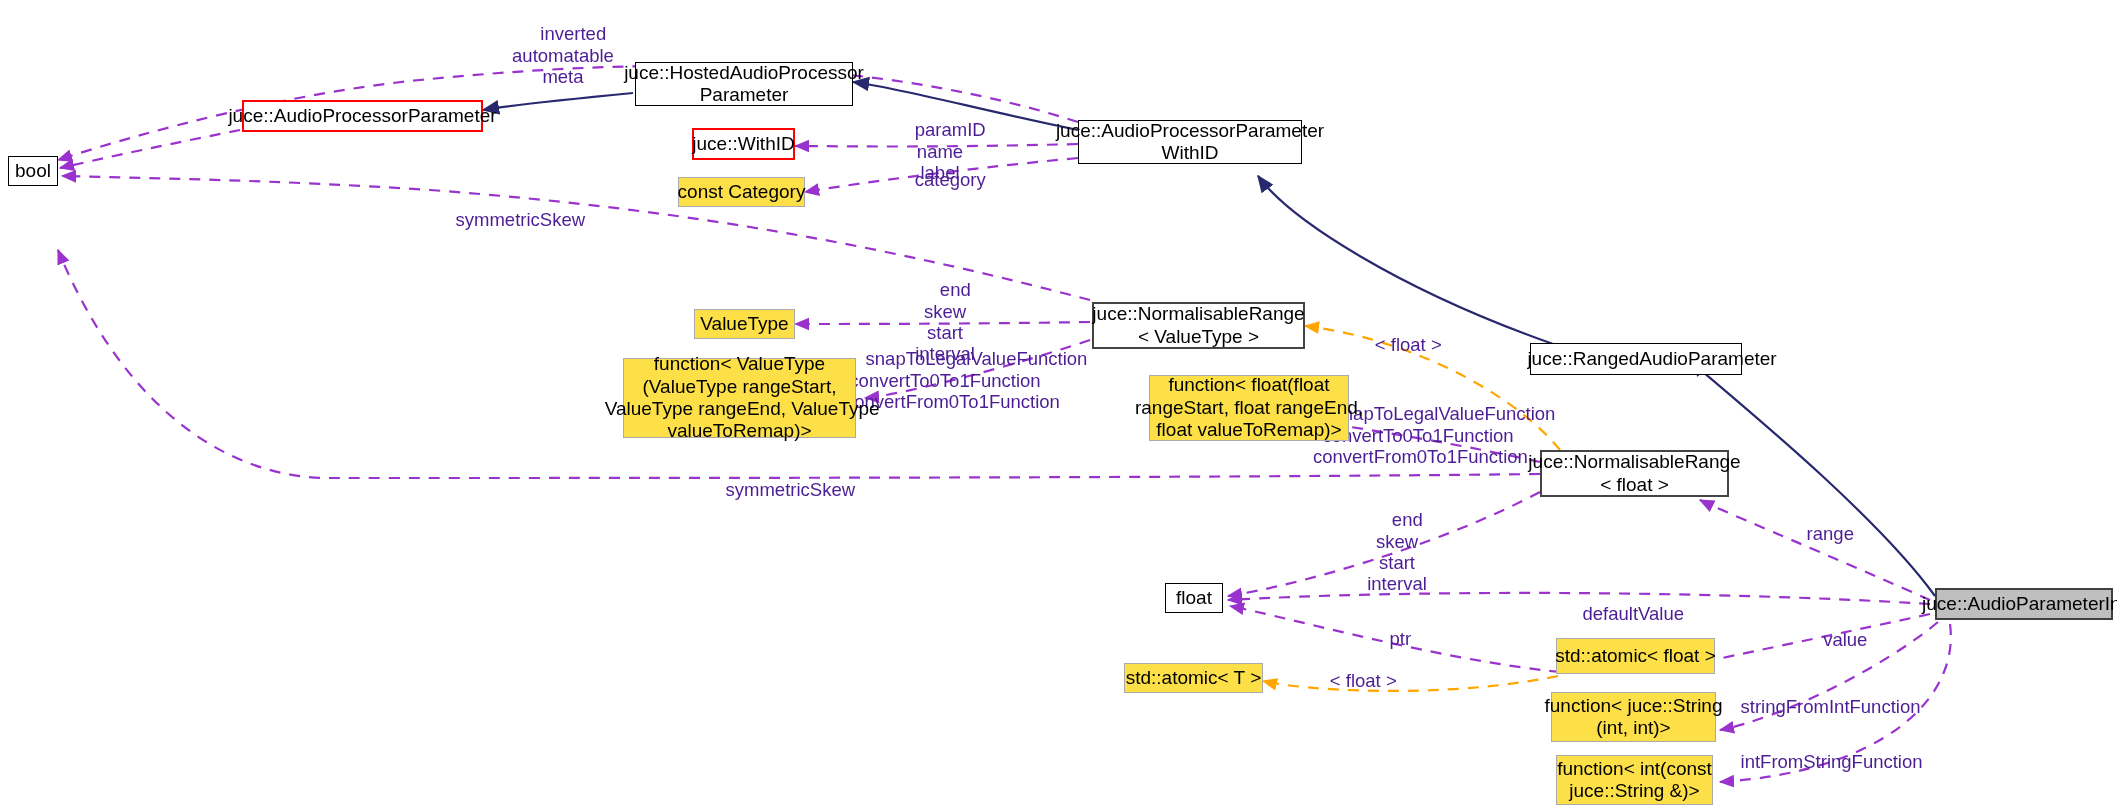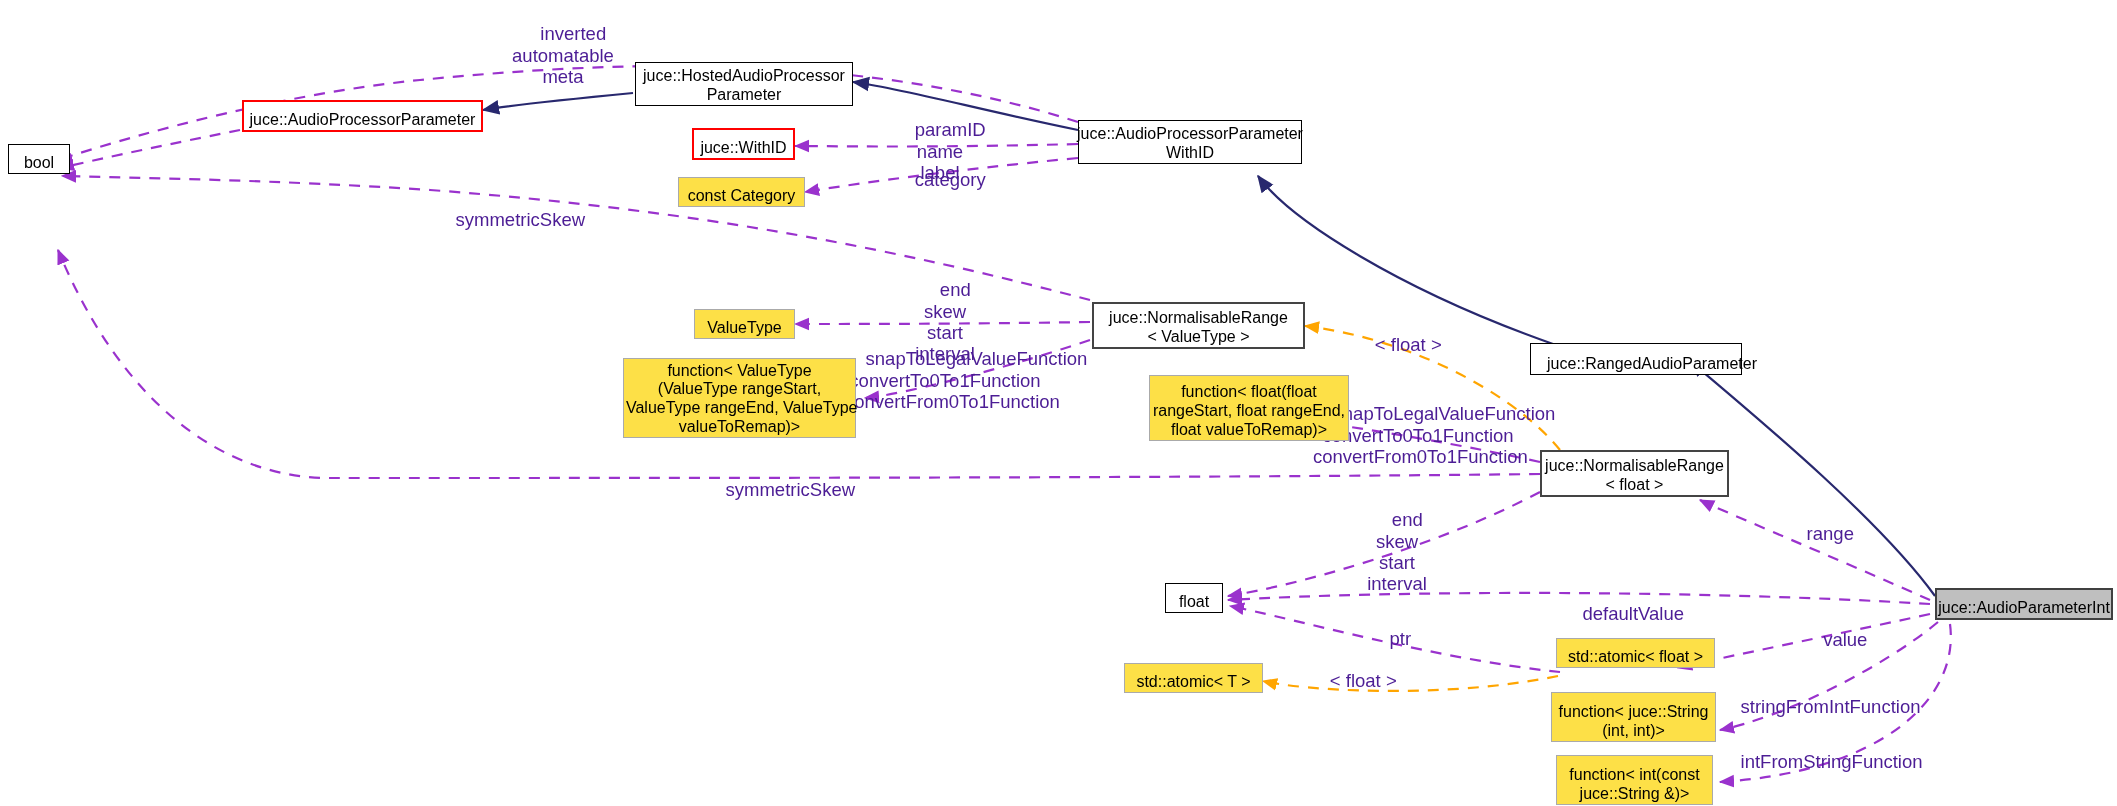--- a/index.html
+++ b/index.html
@@ -20,24 +20,24 @@
     left: 0;
     top: 0;
     width: 2117px;
     height: 806px;
     pointer-events: none;
   }
   .node {
     position: absolute;
     box-sizing: border-box;
     display: flex;
-    align-items: flex-end;
+    align-items: center;
     justify-content: center;
     text-align: center;
-    font-size: 16px;
+    font-size: 19px;
     line-height: 1.18;
     color: #000000;
     background: #ffffff;
     border: 1px solid #000000;
     white-space: pre;
     z-index: 5;
   }
   
   .node.plain {        
     border: 1px solid #aaaaaa;
@@ -135,21 +135,21 @@
       <path d="M 633 93 C 560 100 500 107 483 110"></path>
 
       <path d="M 1078 130 C 980 110 900 88 853 82"></path>
 
       <path d="M 1553 344 C 1400 290 1290 220 1258 176"></path>
 
       <path d="M 1935 596 C 1880 520 1760 420 1690 361"></path>
     </g>
   </svg>
 
-  <div class="node thin" style="left:8px; top:144px; width:62px; height:30px;">
+  <div class="node thin" style="left:8px; top:156px; width:50px; height:30px;">
     <span>bool</span>
   </div>
 
   <div class="node linked" style="left:242px; top:100px; width:241px; height:32px;">
     <span>juce::AudioProcessorParameter</span>
   </div>
 
   <div class="node thin" style="left:635px; top:62px; width:218px; height:44px;">
     <span>juce::HostedAudioProcessor
 Parameter</span>
@@ -200,21 +200,21 @@
   </div>
 
   <div class="node thin" style="left:1165px; top:583px; width:58px; height:30px;">
     <span>float</span>
   </div>
 
   <div class="node plain" style="left:1124px; top:663px; width:139px; height:30px;">
     <span>std::atomic&lt; T &gt;</span>
   </div>
 
-  <div class="node plain" style="left:1556px; top:638px; width:159px; height:30px;">
+  <div class="node plain" style="left:1556px; top:638px; width:159px; height:36px;">
     <span>std::atomic&lt; float &gt;</span>
   </div>
 
   <div class="node plain" style="left:1556px; top:755px; width:157px; height:50px;">
     <span>function&lt; int(const
 juce::String &amp;)&gt;</span>
   </div>
 
   <div class="node plain" style="left:1551px; top:692px; width:165px; height:50px;">
     <span>function&lt; juce::String

